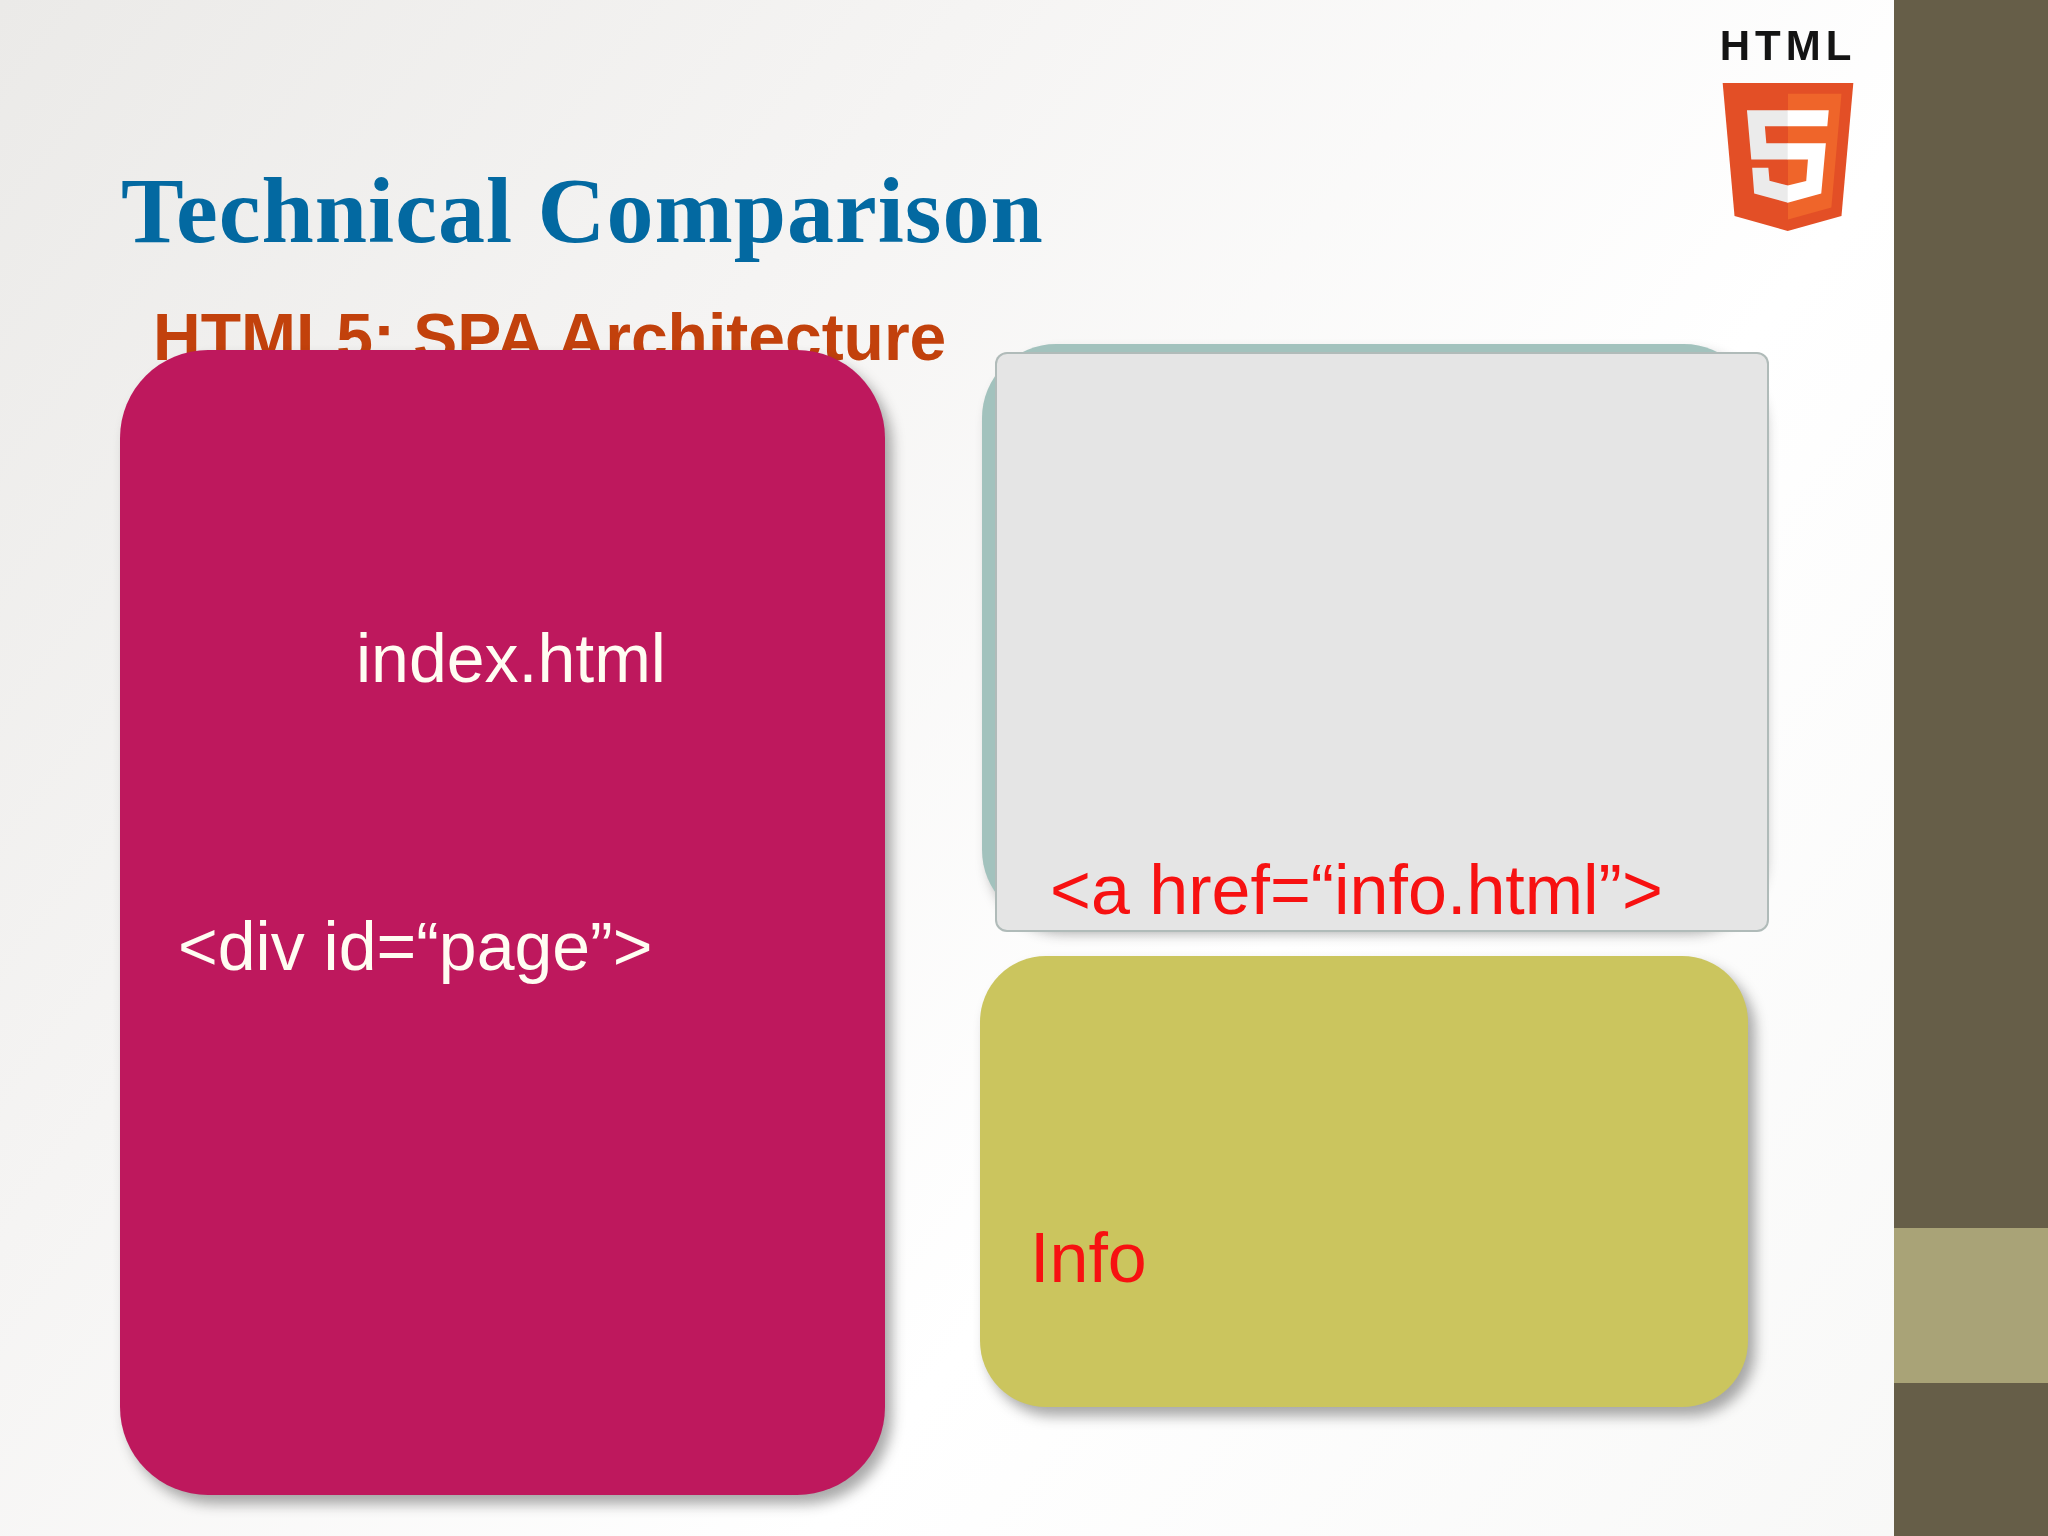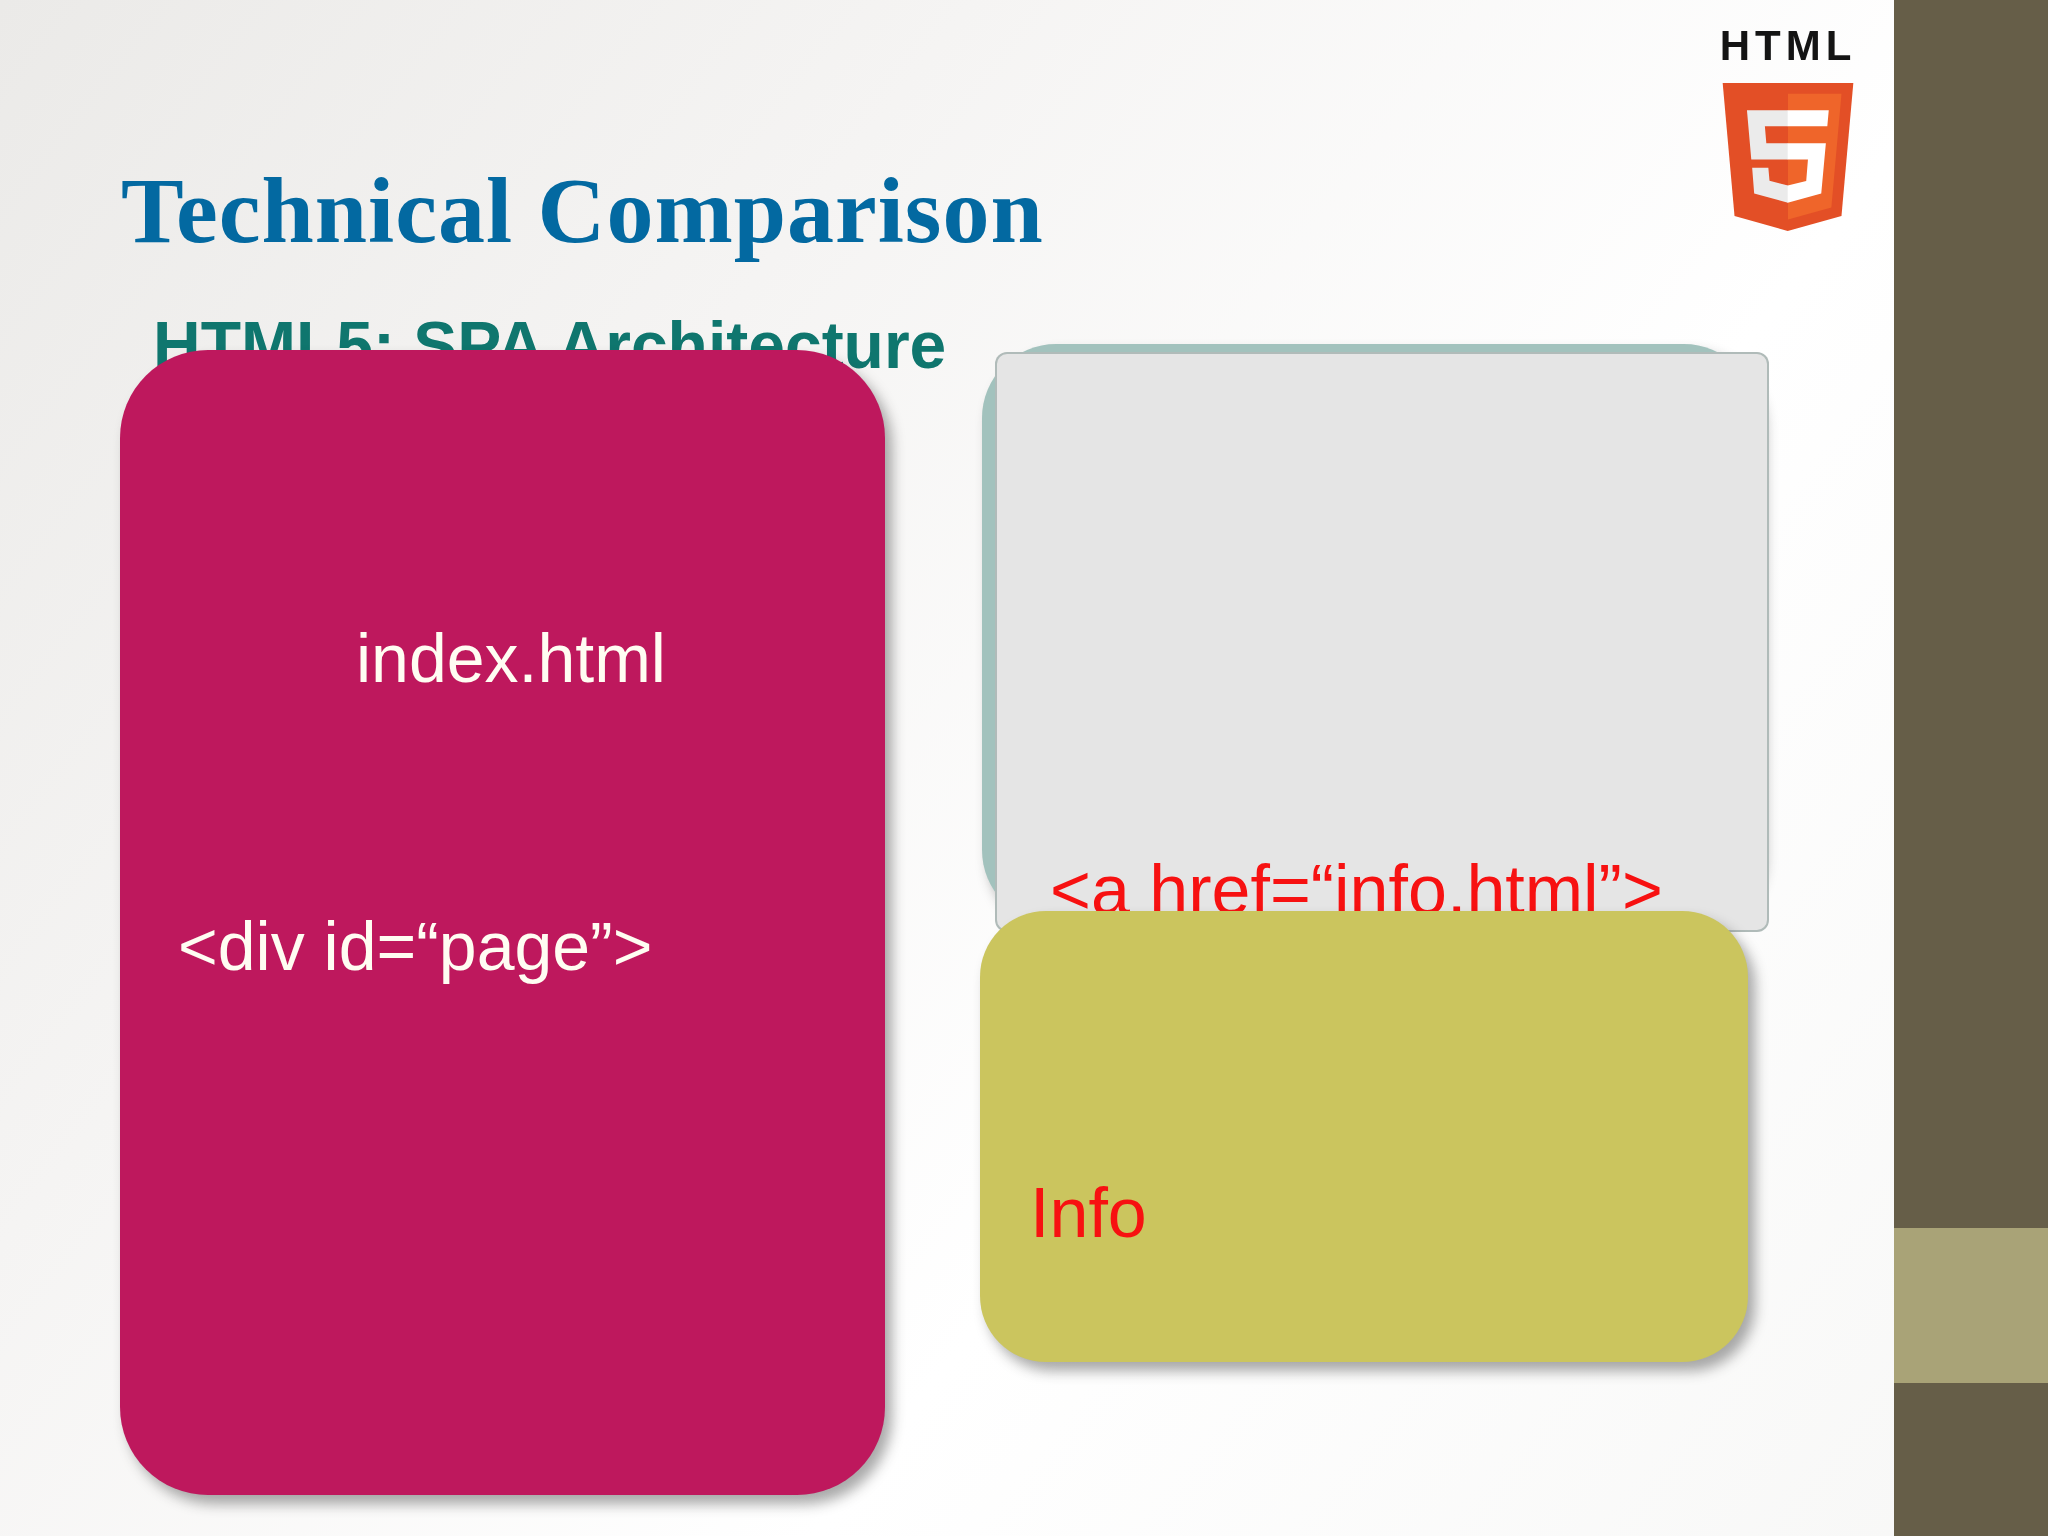--- a/index.html
+++ b/index.html
@@ -12,22 +12,22 @@
   .sidebar{position:absolute;right:0;top:0;width:154px;height:1536px;background:#665e48;}
   .sidebar-band{position:absolute;left:0;top:1228px;width:154px;height:155px;background:#a9a377;}
 
   
   .title{
     position:absolute;left:121px;top:98px;
     font-family:"Liberation Serif","DejaVu Serif",serif;
     font-weight:700;font-size:94px;line-height:1.05;color:#0369a1;letter-spacing:1px;
   }
   .subtitle{
-    position:absolute;left:153px;top:252px;
-    font-size:66px;color:#0f766e;letter-spacing:0px;
+    position:absolute;left:153px;top:244px;
+    font-size:66px;color:#c2410c;letter-spacing:0px;
   }
 
   
   .logo{position:absolute;left:1714px;top:22px;width:148px;text-align:center;}
   .logo-word{font-weight:bold;font-size:42px;letter-spacing:5px;color:#141414;}
   .logo-shield{display:block;width:148px;height:170px;margin:2px auto 0 auto;}
 
   
   .box{position:absolute;box-shadow:7px 9px 13px rgba(40,40,40,.40);}
 
@@ -41,21 +41,21 @@
 
   
   .teal-back{left:982px;top:344px;width:776px;height:580px;border-radius:74px;background:#a2c2bd;}
   .teal-front{
     left:995px;top:352px;width:770px;height:576px;border-radius:12px;background:#e5e5e5;
     border:2px solid rgba(78,108,103,.35);box-shadow:none;
   }
   .teal-code{position:absolute;left:53px;top:226px;color:#f71111;font-size:70px;line-height:124px;white-space:pre;}
 
   
-  .yellow-box{left:980px;top:911px;width:768px;height:451px;border-radius:66px;background:#cbc55e;}
+  .yellow-box{left:980px;top:956px;width:768px;height:451px;border-radius:66px;background:#cbc55e;}
   .info-label{position:absolute;left:50px;top:262px;color:#f71111;font-size:70px;line-height:80px;}
 </style>
 </head>
 <body>
 
 <aside class="sidebar">
   <div class="sidebar-band"></div>
 </aside>
 
 <h1 class="title">Technical Comparison</h1>

